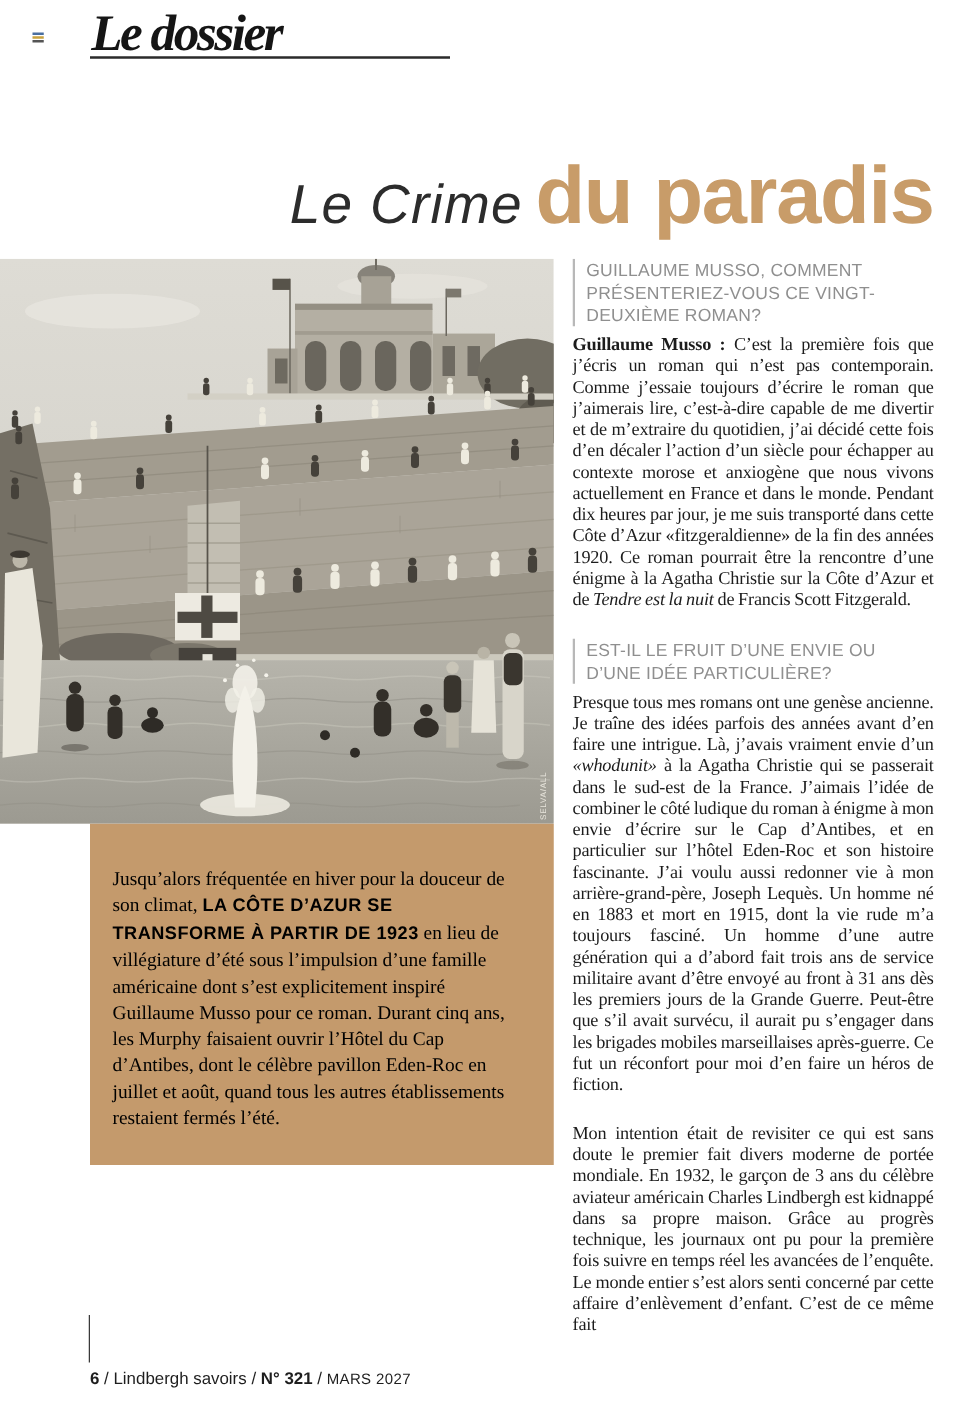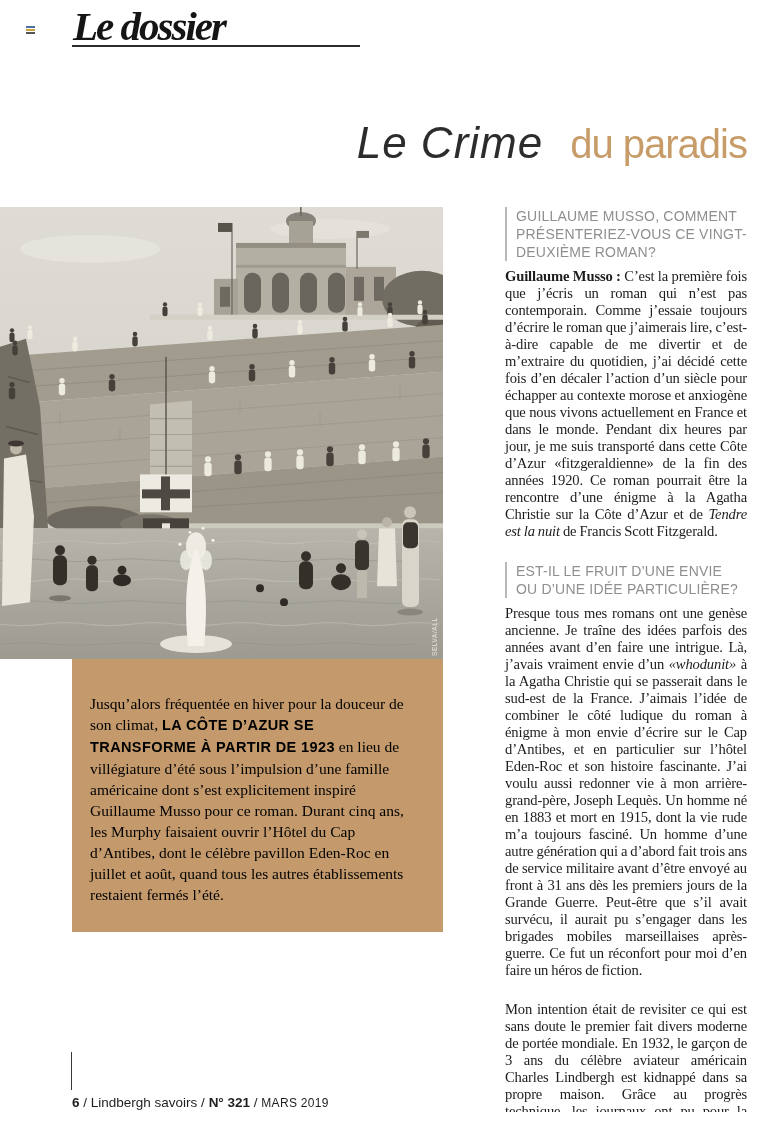--- a/index.html
+++ b/index.html
@@ -14,36 +14,36 @@
   .section-label{left:73px;top:2px;font-family:"Liberation Serif",serif;
     font-style:italic;font-weight:700;font-size:41px;letter-spacing:-2px;color:#151515;}
   .masthead-rule{left:72px;top:45px;width:288px;height:2px;background:#2b2b2b;}
   .corner-mark{left:26px;top:26px;width:9px;}
   .corner-mark div{height:2px;margin-bottom:1px;}
 
   
   .title-row{left:120px;top:118px;width:627px;text-align:right;white-space:nowrap;}
   .title-light{font-family:"Liberation Sans",sans-serif;font-style:italic;font-weight:300;
     font-size:44px;color:#2c2c2c;letter-spacing:1px;}
-  .title-bold{font-family:"Liberation Sans",sans-serif;font-weight:400;
-    font-size:40px;color:var(--title-tan);letter-spacing:-1px;margin-left:27px;}
+  .title-bold{font-family:"Liberation Sans",sans-serif;font-weight:700;
+    font-size:65px;color:var(--title-tan);letter-spacing:-1px;margin-left:10px;}
 
   
   .photo{left:0;top:207px;width:443px;height:452px;}
   .photo svg{display:block;width:100%;height:100%;}
 
   
   .caption-box{left:72px;top:659px;width:371px;background:var(--tan);
     padding:34px 20px 27px 18px;color:#000000;font-size:15.5px;line-height:21px;}
   .caption-box .seg-sans{font-family:"Liberation Sans",sans-serif;font-weight:700;
     font-size:14.5px;letter-spacing:.4px;}
 
   
   .column{left:458px;top:207px;width:289px;height:905px;overflow:hidden;}
-  .qa{margin-bottom:22px;margin-left:47px;}
+  .qa{margin-bottom:22px;}
   .question{font-family:"Liberation Sans",sans-serif;font-size:14px;line-height:18px;
     color:var(--qgray);letter-spacing:.2px;border-left:2px solid #b8b8b8;
     padding-left:9px;margin-bottom:7px;}
   .answer{font-size:14.6px;line-height:17px;text-align:justify;color:var(--ink);
     letter-spacing:-.15px;word-spacing:-.5px;hyphens:auto;-webkit-hyphens:auto;}
   .answer .seg-bold{font-weight:700;}
 
   
   .fold-tick{left:71px;top:1052px;width:1px;height:38px;background:#3a3a3a;}
   .footer{left:72px;top:1095px;font-family:"Liberation Sans",sans-serif;
@@ -248,14 +248,14 @@
     <div class="question"><span>EST-IL LE FRUIT D’UNE ENVIE OU D’UNE IDÉE PARTICULIÈRE?</span></div>
     <div class="answer"><span>Presque tous mes romans ont une genèse ancienne. Je traîne des idées parfois des années avant d’en faire une intrigue. Là, j’avais vraiment envie d’un </span><span style="font-style: italic;">«whodunit»</span><span> à la Agatha Christie qui se passerait dans le sud-est de la France. J’aimais l’idée de combiner le côté ludique du roman à énigme à mon envie d’écrire sur le Cap d’Antibes, et en particulier sur l’hôtel Eden-Roc et son histoire fascinante. J’ai voulu aussi redonner vie à mon arrière-grand-père, Joseph Lequès. Un homme né en 1883 et mort en 1915, dont la vie rude m’a toujours fasciné. Un homme d’une autre génération qui a d’abord fait trois ans de service militaire avant d’être envoyé au front à 31 ans dès les premiers jours de la Grande Guerre. Peut-être que s’il avait survécu, il aurait pu s’engager dans les brigades mobiles marseillaises après-guerre. Ce fut un réconfort pour moi d’en faire un héros de fiction.</span></div>
   </div>
   <div class="qa">
     <div class="answer"><span>Mon intention était de revisiter ce qui est sans doute le premier fait divers moderne de portée mondiale. En 1932, le garçon de 3 ans du célèbre aviateur américain Charles Lindbergh est kidnappé dans sa propre maison. Grâce au progrès technique, les journaux ont pu pour la première fois suivre en temps réel les avancées de l’enquête. Le monde entier s’est alors senti concerné par cette affaire d’enlèvement d’enfant. C’est de ce même fait</span></div>
   </div>
 </div>
 
 <div class="abs fold-tick"></div>
 <div class="abs footer">
-  <span class="pg">6</span><span> / </span><span>Lindbergh savoirs</span><span> / </span><span class="issue">N° 321</span><span> / </span><span class="date">MARS 2019</span>
+  <span class="pg">6</span><span> / </span><span>Lindbergh savoirs</span><span> / </span><span class="issue">N° 321</span><span> / </span><span class="date">MARS 2027</span>
 </div>
 
 </body></html>

